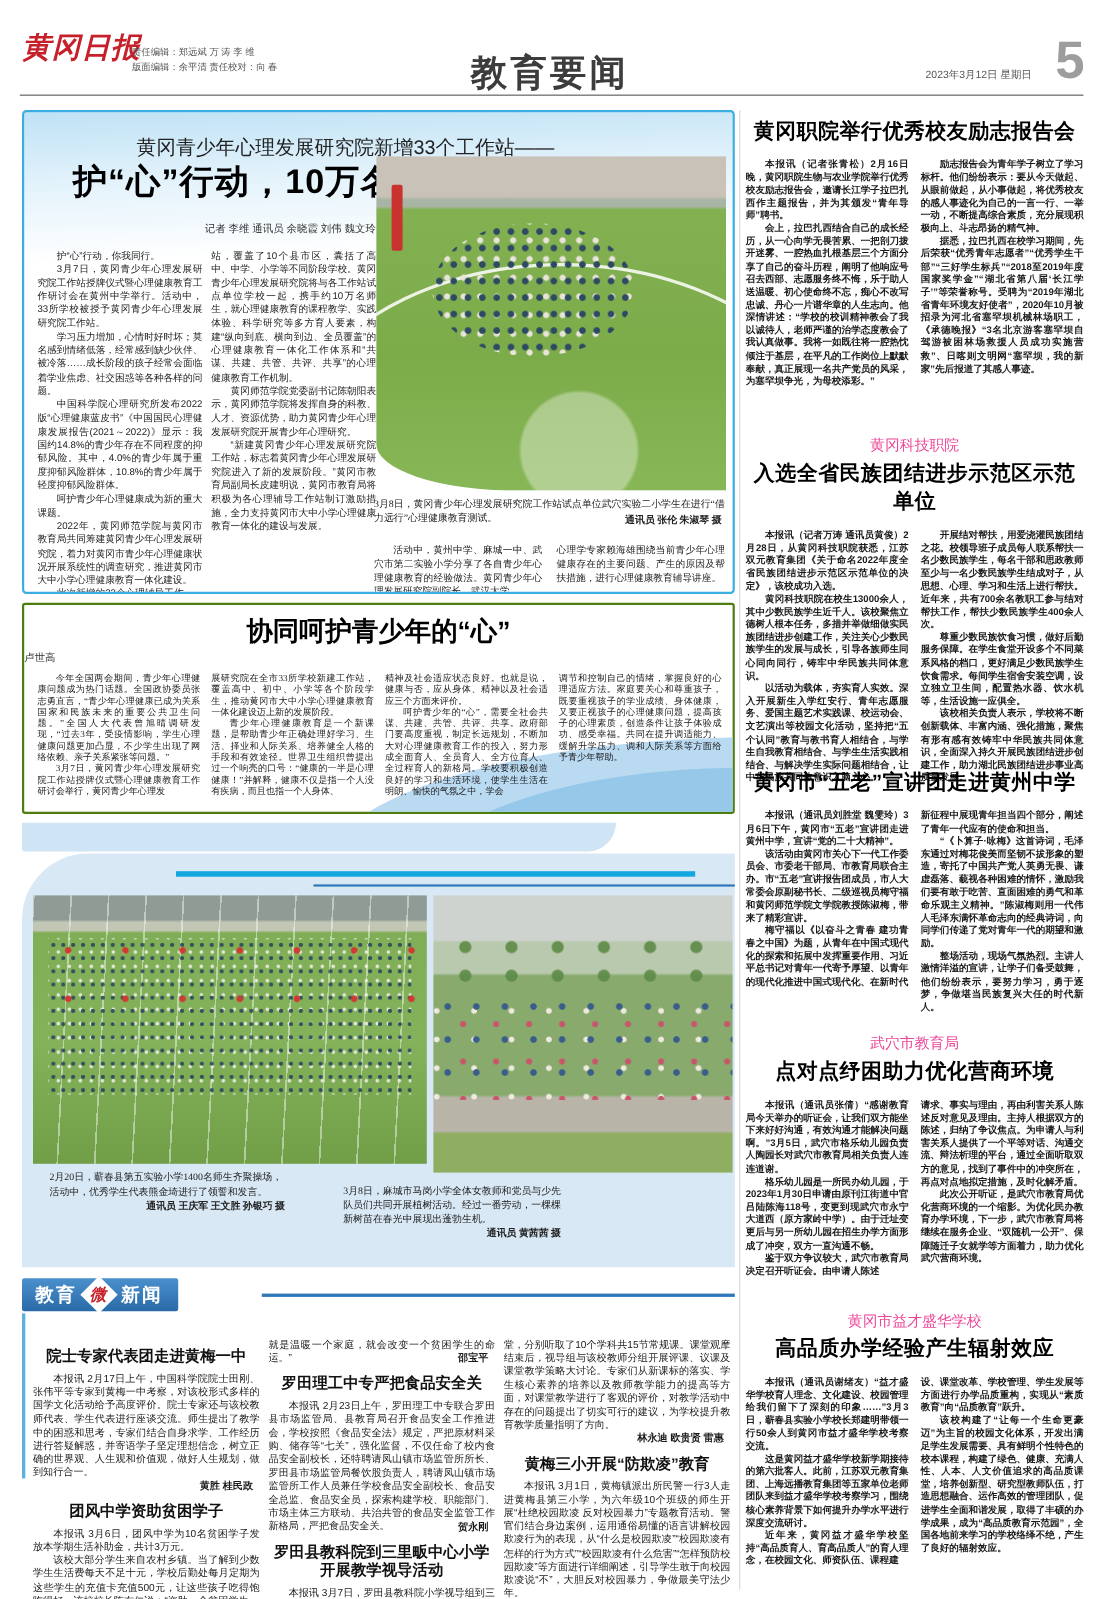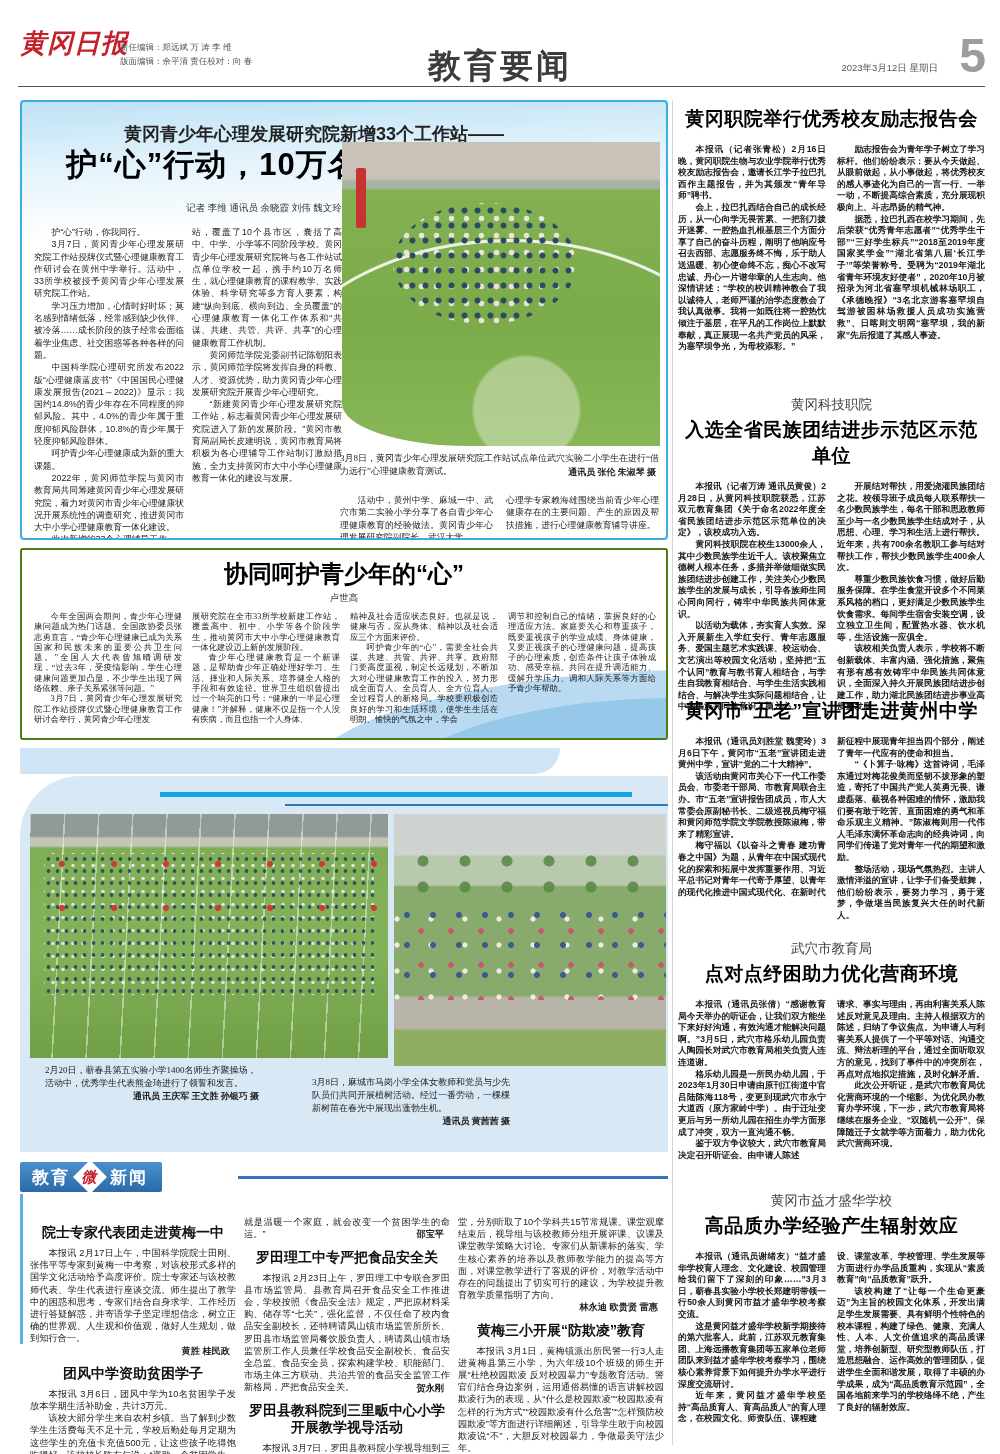--- a/index.html
+++ b/index.html
@@ -20,21 +20,21 @@
   .para{margin:0;text-indent:2em;text-align:justify;}
   .para.cont{text-indent:0;}
   .credit{text-align:right;padding-right:6px;font-weight:bold;}
   .pull-up{margin-top:-12px;}
   
   .left-col{position:absolute;left:20px;top:100px;width:648px;height:1354px;}
   
   .main-box{position:absolute;left:0;top:0;width:648px;height:440px;border:2px solid #3aaee2;
         border-radius:4px;background:linear-gradient(178deg,#bfe2f5 0%,#e2f2fb 14%,#ffffff 30%);
         box-sizing:border-box;overflow:hidden;}
-  .ma-kicker{position:absolute;left:0;right:60px;top:20px;text-align:center;font-size:18px;color:#222;font-weight:bold;}
+  .ma-kicker{position:absolute;left:0;right:60px;top:20px;text-align:center;font-size:18px;color:#222;}
   .ma-headline{position:absolute;left:0;right:70px;top:42px;text-align:center;font-size:31px;
         font-weight:800;letter-spacing:1px;color:#000;}
   .ma-byline{position:absolute;left:0;right:160px;top:100px;text-align:center;font-size:9.5px;color:#333;}
   .ma-col{position:absolute;top:124px;width:150px;font-size:8.8px;line-height:12.3px;}
   .ma-col1{left:12px;} .ma-col2{left:170px;}
   .ma-col34{top:392px;width:153px;font-size:8.8px;line-height:12.3px;position:absolute;}
   .ma-col3{left:318px;} .ma-col4{left:484px;}
   .ma-photo{position:absolute;left:320px;top:40px;width:318px;height:304px;overflow:hidden;
         border-radius:0 0 0 40%/0 0 0 14%;
         background:radial-gradient(circle at 58% 88%,rgba(255,255,255,.35) 0 16%,transparent 17%),
@@ -44,21 +44,21 @@
   .ma-photo::after{content:"";position:absolute;left:16%;top:20%;width:58%;height:40%;border-radius:50%;
         background:radial-gradient(circle,#2e4a63 2.6px,transparent 3.4px) 0 0/13px 15px,
                    radial-gradient(circle,#e8e4da 2.4px,transparent 3.2px) 6px 7px/15px 17px;}
   .red-banner{position:absolute;left:14px;top:26px;width:10px;height:60px;background:#c8332f;border-radius:2px;}
   .cap{font-family:"Liberation Serif","DejaVu Serif",serif;font-size:9px;line-height:13px;color:#222;}
   .ma-cap{position:absolute;left:318px;top:350px;width:322px;}
   
   .commentary{position:absolute;left:0;top:448px;width:648px;height:192px;border:2px solid #4d7c0f;
         border-radius:3px;background:#fff;box-sizing:border-box;overflow:hidden;}
   .cm-title{position:absolute;left:0;right:0;top:8px;text-align:center;font-size:24px;font-weight:800;color:#000;}
-  .cm-author{position:absolute;left:0;right:0;top:42px;text-align:center;font-size:9.5px;color:#333;}
+  .cm-author{position:absolute;left:0;right:0;top:42px;text-align:left;font-size:9.5px;color:#333;}
   .cm-col{position:absolute;top:62px;width:148px;font-family:"Liberation Serif","DejaVu Serif",serif;
         font-size:8.3px;line-height:10.3px;}
   .cm-c1{left:12px;} .cm-c2{left:170px;} .cm-c3{left:328px;} .cm-c4{left:486px;}
   .cm-wave1{position:absolute;right:-30px;bottom:-52px;width:400px;height:120px;background:#aed4ee;
         border-radius:100% 0 0 0;opacity:.85;}
   .cm-wave2{position:absolute;right:-10px;bottom:-70px;width:300px;height:110px;background:#7dbde4;
         border-radius:100% 0 0 0;opacity:.6;}
   
   .swash{position:absolute;left:0;top:648px;width:540px;height:26px;background:#cfe4f4;
         border-radius:0 0 90px 8px;}
@@ -99,21 +99,21 @@
   .mn-cols{position:absolute;left:10px;top:1116px;width:638px;height:254px;display:flex;gap:8px;}
   .mn-col{width:206px;font-size:9.2px;line-height:12.2px;}
   .mn-title{text-align:center;font-weight:800;font-size:14px;line-height:17px;margin:8px 0 6px;
         white-space:pre-line;color:#111;}
   .mn-col .para{margin:0;}
   .mn-credit{font-size:9.2px;}
   
   .right-col{position:absolute;left:678px;top:100px;width:307px;height:1354px;}
   .r-art{position:absolute;left:0;width:307px;}
   .r1{top:6px;} .r2{top:296px;} .r3{top:598px;} .r4{top:840px;} .r5{top:1092px;}
-  .r-kicker{text-align:center;font-size:13.5px;color:#404040;margin:0 0 3px;}
+  .r-kicker{text-align:center;font-size:13.5px;color:#ec4899;margin:0 0 3px;}
   .r-kicker:empty{display:none;}
   .r-title{text-align:center;font-size:19px;font-weight:800;color:#000;margin:0 0 12px;letter-spacing:.5px;}
   .r-body{display:flex;gap:11px;}
   .r-bcol{width:148px;font-size:8.7px;line-height:11.6px;font-weight:bold;}
 </style>
 </head>
 <body>
 
 <div class="page">
 

